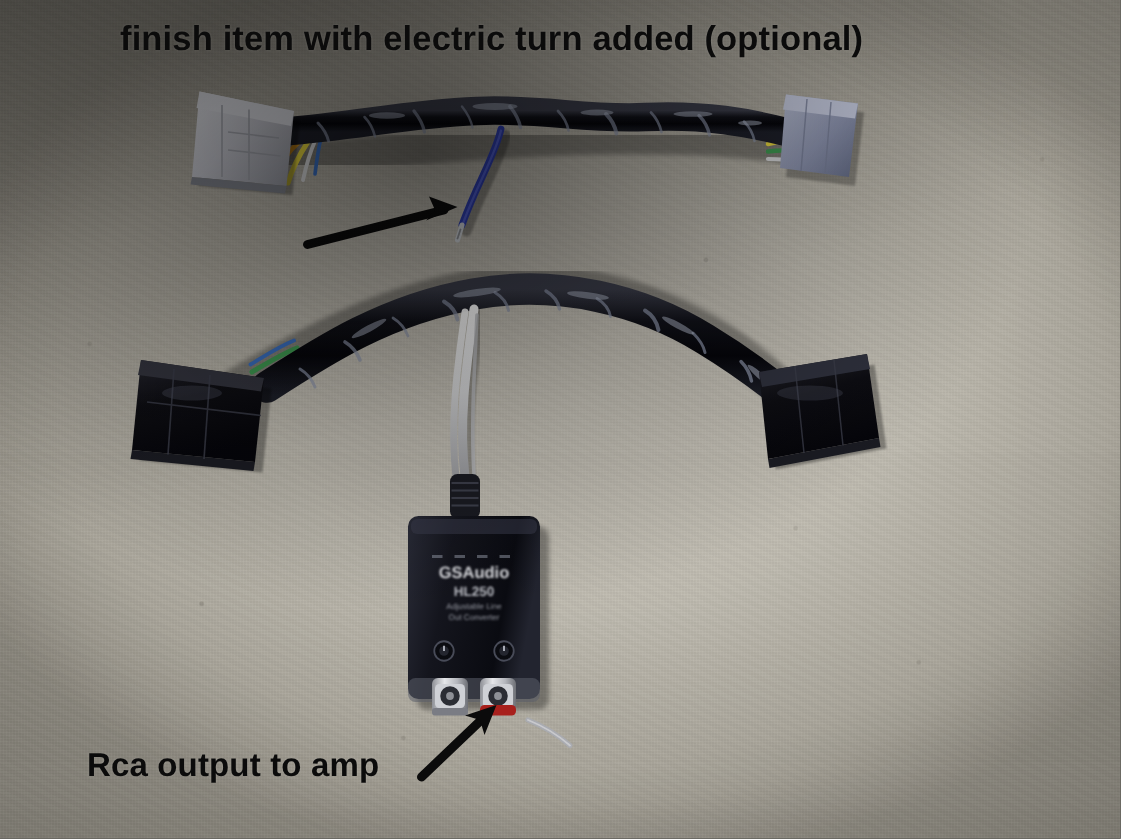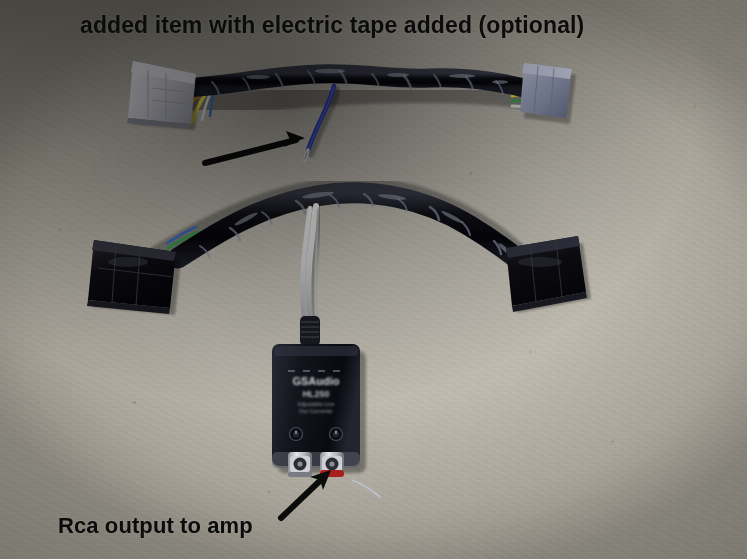--- a/index.html
+++ b/index.html
@@ -67,21 +67,21 @@
   .anno {
     position: absolute;
     color: #0b0b0b;
     font-weight: bold;
     letter-spacing: .1px;
     white-space: nowrap;
     text-shadow: 0 0 2px rgba(255,255,255,.12);
   }
   #anno-title  { left: 80px;  top: 12px;  font-size: 23px; }
   #anno-turnon { left: 8px;   top: 166px; font-size: 20px; }
-  #anno-rca    { left: 58px;  top: 513px; font-size: 22px; text-align: right; }
+  #anno-rca    { left: 58px;  top: 497px; font-size: 22px; text-align: right; }
 </style>
 </head>
 <body>
 
 <div id="stage">
 
   <div class="bg-base"></div>
   <div class="bg-noise"></div>
   <div class="bg-speck"></div>
 
@@ -340,18 +340,18 @@
 
       <g>
         <line x1="281" y1="518" x2="325" y2="476" stroke="#0b0b0b" stroke-width="6" stroke-linecap="round"></line>
         <path d="M331,470 L310,477 L320,480 L323,490 Z" fill="#0b0b0b"></path>
       </g>
     </g>
   </svg>
 
   <div class="bg-vignette"></div>
 
-  <div class="anno" id="anno-title">added item with electric tape added (optional)</div>
+  <div class="anno" id="anno-title">finish item with electric turn added (optional)</div>
 
 
   <div class="anno" id="anno-rca">Rca output to amp</div>
 
 </div>
 
 </body></html>

